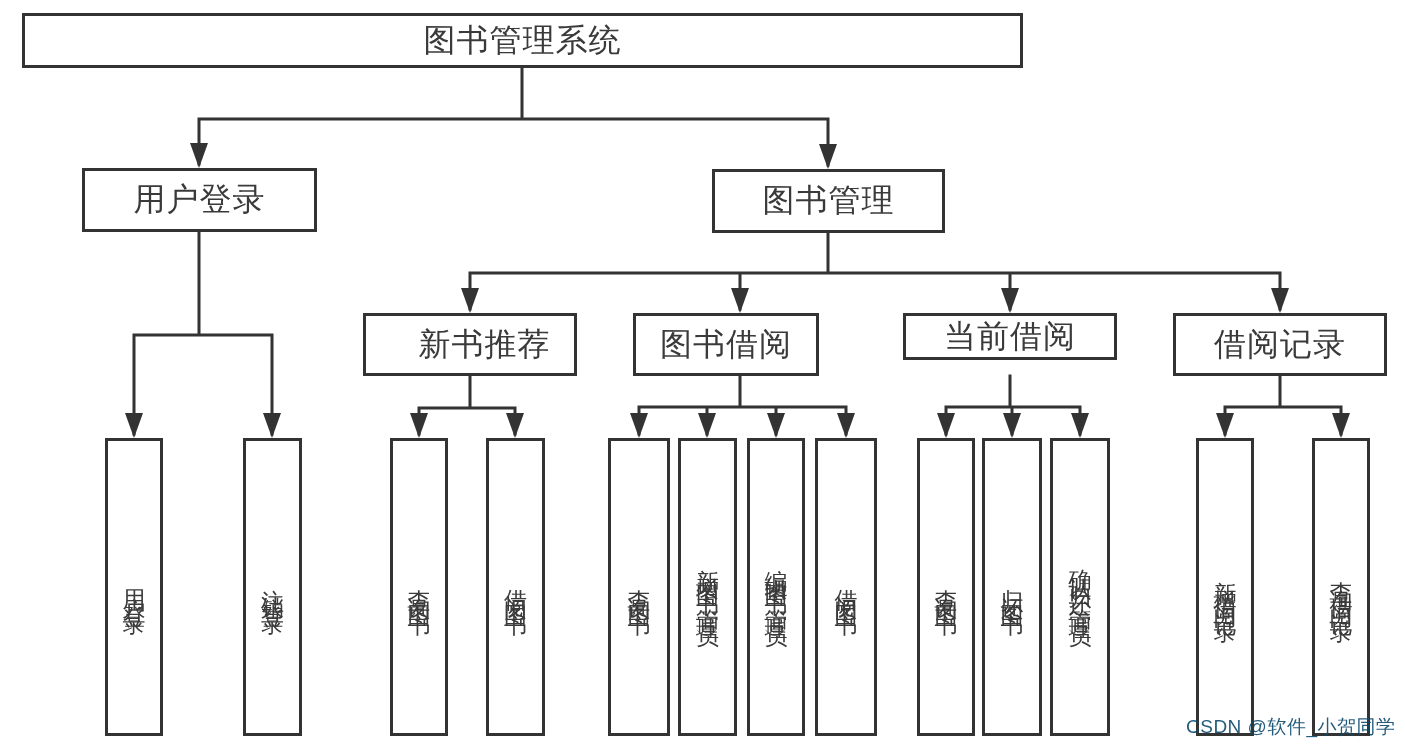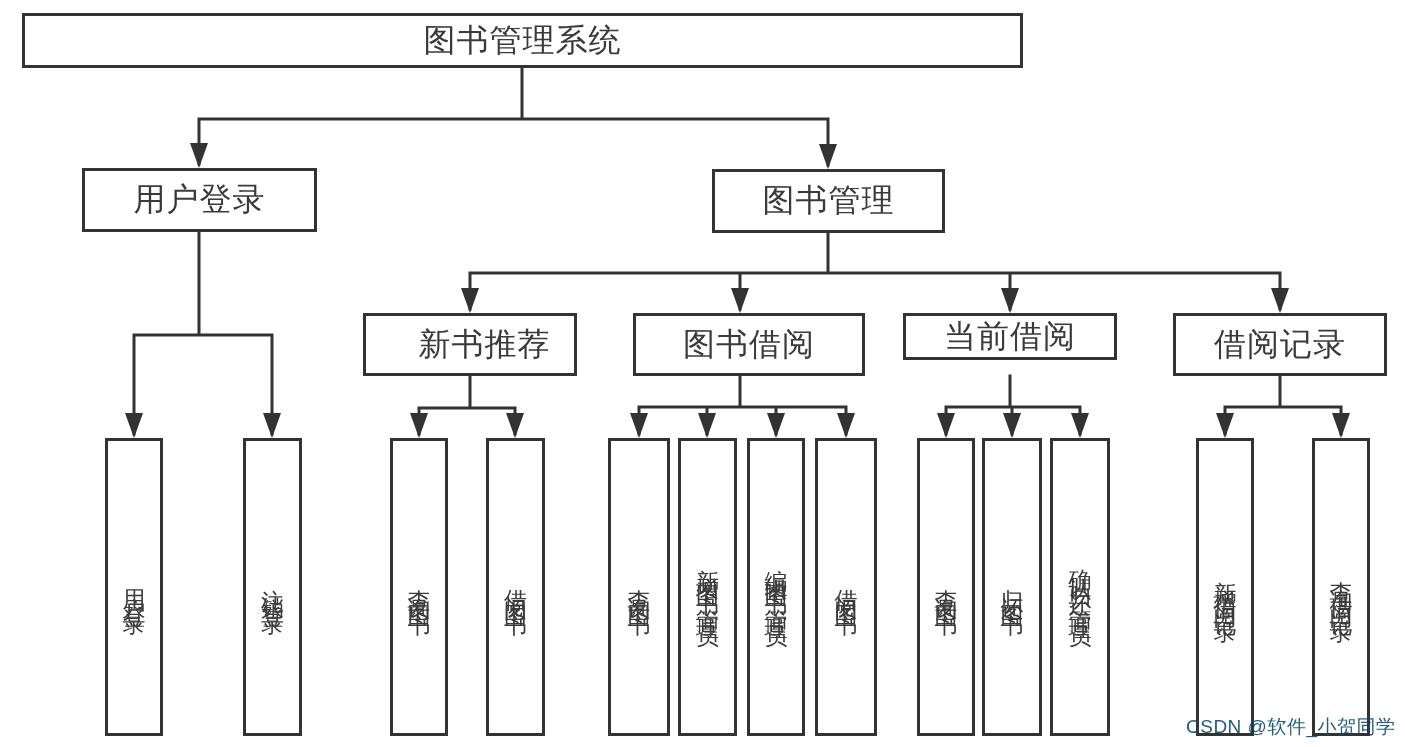--- a/index.html
+++ b/index.html
@@ -99,21 +99,21 @@
     </div>
     <div class="node" style="left: 82px; top: 168px; width: 235px; height: 64px;">
       <span class="node-label">用户登录</span>
     </div>
     <div class="node" style="left: 712px; top: 169px; width: 233px; height: 64px;">
       <span class="node-label">图书管理</span>
     </div>
     <div class="node" style="left: 363px; top: 313px; width: 214px; height: 63px; padding-left: 29px;">
       <span class="node-label">新书推荐</span>
     </div>
-    <div class="node" style="left: 633px; top: 313px; width: 232px; height: 63px;">
+    <div class="node" style="left: 633px; top: 313px; width: 186px; height: 63px;">
       <span class="node-label">图书借阅</span>
     </div>
     <div class="node" style="left: 903px; top: 313px; width: 214px; height: 47px;">
       <span class="node-label">当前借阅</span>
     </div>
     <div class="node" style="left: 1173px; top: 313px; width: 214px; height: 63px;">
       <span class="node-label">借阅记录</span>
     </div>
     <div class="node vertical" style="left: 105px; top: 438px; width: 58px; height: 298px;">
       <span class="node-label">用户登录</span>

